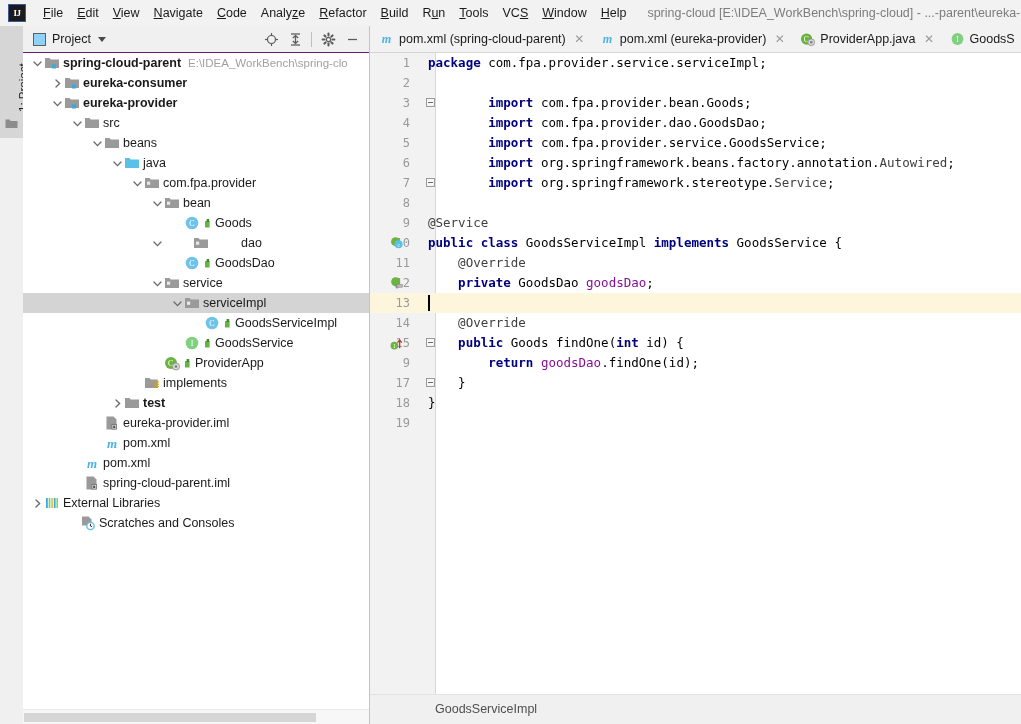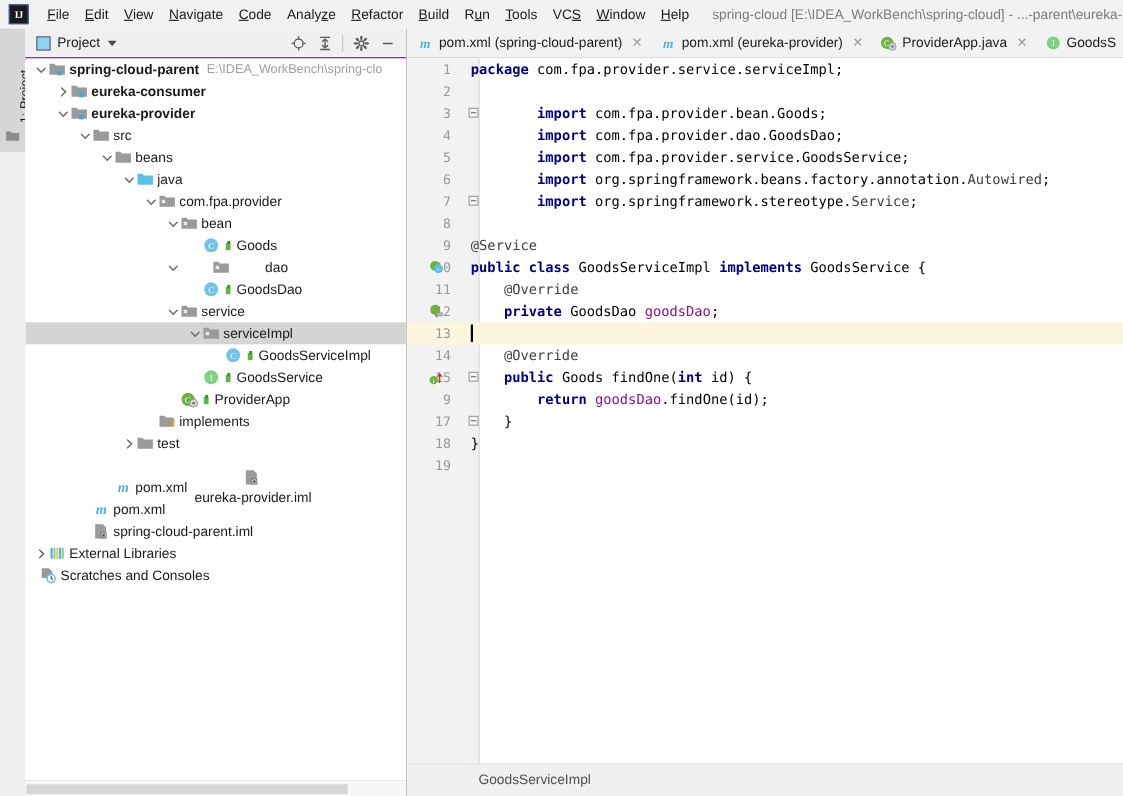--- a/index.html
+++ b/index.html
@@ -618,34 +618,34 @@
               <path d="M1 3 h4.5 l1.3 1.6 h7 v8.4 h-12.8 z" fill="#9a9a9a"></path>
               <g stroke="#d8a200" stroke-width="1.1">
                 <line x1="10" y1="7" x2="15" y2="7"></line>
                 <line x1="10" y1="9.3" x2="15" y2="9.3"></line>
                 <line x1="10" y1="11.6" x2="15" y2="11.6"></line>
               </g>
             </svg>
           </span>
           <span class="tlabel">implements</span>
         </div>
-        <div class="tnode" style="padding-left: 88px;">
+        <div class="tnode" style="padding-left: 88px; font-weight: bold;">
           <span class="arrow">
             <svg width="11" height="11" viewBox="0 0 11 11">
               <path d="M4 2 L7.6 5.5 L4 9" fill="none" stroke="#6a6a6a" stroke-width="1.35" stroke-linecap="round"></path>
             </svg>
           </span>
           <span class="ticon">
             <svg width="16" height="16" viewBox="0 0 16 16">
               <path d="M1 3 h4.5 l1.3 1.6 h8.2 v8.4 h-14 z" fill="#9a9a9a"></path>
             </svg>
           </span>
           <span class="tlabel">test</span>
         </div>
-        <div class="tnode" style="padding-left: 68px; flex-direction: column;">
+        <div class="tnode" style="padding-left: 68px;">
           <span class="arrow none"></span>
           <span class="ticon">
             <svg width="16" height="16" viewBox="0 0 16 16">
               <path d="M2.5 1.5 h7 l3 3 v10 h-10 z" fill="#9a9a9a"></path>
               <rect x="8" y="9.5" width="4.5" height="4.5" fill="#f0f0f0" stroke="#6a6a6a" stroke-width="0.8"></rect>
               <rect x="9.2" y="10.6" width="2.1" height="2.4" fill="#4a4a4a"></rect>
             </svg>
           </span>
           <span class="tlabel">eureka-provider.iml</span>
         </div>
@@ -690,21 +690,21 @@
                 <rect x="2" y="3" width="1.8" height="10" fill="#3ba8e0"></rect>
                 <rect x="4.6" y="3" width="1.8" height="10" fill="#7fd17f"></rect>
                 <rect x="7.2" y="3" width="1.8" height="10" fill="#e8c24a"></rect>
                 <rect x="9.8" y="3" width="1.8" height="10" fill="#3ba8e0"></rect>
                 <rect x="12.4" y="3" width="1.6" height="10" fill="#7fd17f"></rect>
               </g>
             </svg>
           </span>
           <span class="tlabel">External Libraries</span>
         </div>
-        <div class="tnode" style="padding-left: 0;">
+        <div class="tnode" style="padding-left: 0; margin-left: 44px;">
           <span class="arrow none"></span>
           <span class="ticon">
             <svg width="16" height="16" viewBox="0 0 16 16">
               <path d="M2 1.5 h6.5 l3 3 v6 h-9.5 z" fill="#9a9a9a"></path>
               <circle cx="10.5" cy="11" r="4.3" fill="#59c0e8"></circle>
               <circle cx="10.5" cy="11" r="3" fill="#ffffff"></circle>
               <line x1="10.5" y1="11" x2="10.5" y2="8.8" stroke="#1a1a1a" stroke-width="0.9"></line>
               <line x1="10.5" y1="11" x2="12.2" y2="11.8" stroke="#1a1a1a" stroke-width="0.9"></line>
             </svg>
           </span>

